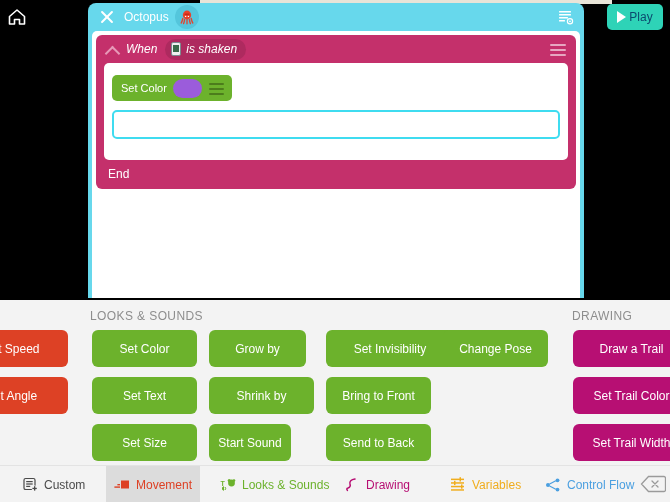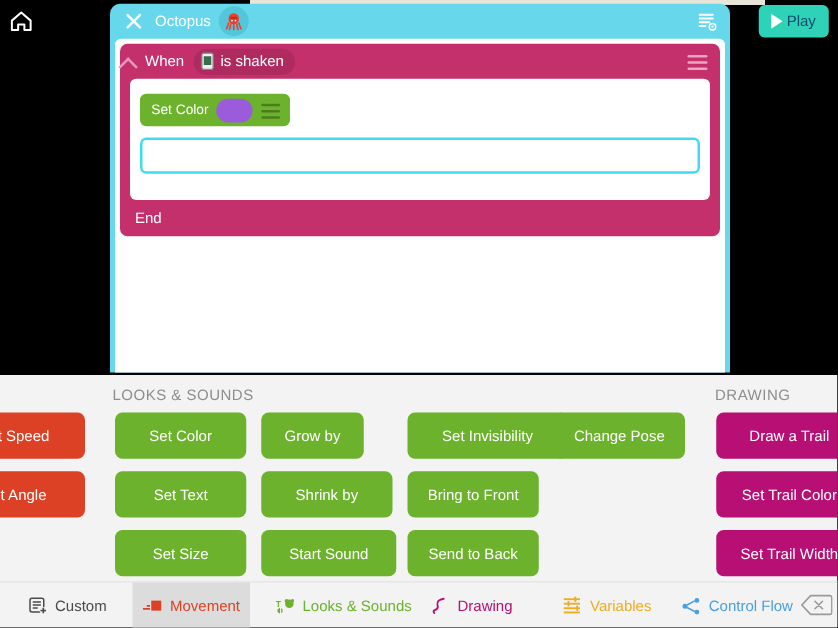--- a/index.html
+++ b/index.html
@@ -66,21 +66,21 @@
     position:absolute; left:4px; top:28px; right:4px; bottom:0;
     background:#fff; border-radius:5px 5px 0 0; overflow:hidden;
   }
 
   
   .rule {
     position:absolute; left:4px; top:4px; right:4px; height:154px;
     background:#c4306b; border-radius:6px;
   }
   .rule-head {
-    height:28px; display:flex; align-items:center; position:relative;
+    height:28px; display:flex; align-items:center; padding-left:10px; position:relative;font-style:italic;
   }
   .caret {
     width:13px; height:13px; position:relative; margin-right:7px;
   }
   .caret::before {
     content:""; position:absolute; left:1px; top:5px; width:9px; height:9px;
     border-left:2px solid #e799b8; border-top:2px solid #e799b8;
     transform:rotate(45deg);
   }
   .when-lbl { color:#fff; font-size:12px; }
@@ -253,23 +253,23 @@
     <div class="cat-head" style="left:90px; top:9px;">LOOKS &amp; SOUNDS</div>
     <div class="cat-head" style="left:572px; top:9px;">DRAWING</div>
 
     <div class="blk movement" style="left:-45px; top:30px; width:113px;">Set Speed</div>
     <div class="blk movement" style="left:-45px; top:77px; width:113px;">Set Angle</div>
 
     <div class="blk looks" style="left:92px; top:30px; width:105px;">Set Color</div>
     <div class="blk looks" style="left:92px; top:77px; width:105px;">Set Text</div>
     <div class="blk looks" style="left:92px; top:124px; width:105px;">Set Size</div>
 
-    <div class="blk looks" style="left:209px; top:30px; width:82px;">Grow by</div>
+    <div class="blk looks" style="left:209px; top:30px; width:97px;">Grow by</div>
     <div class="blk looks" style="left:209px; top:77px; width:105px;">Shrink by</div>
-    <div class="blk looks" style="left:209px; top:124px; width:108px;">Start Sound</div>
+    <div class="blk looks" style="left:209px; top:124px; width:82px;">Start Sound</div>
 
     <div class="blk looks" style="left:326px; top:30px; width:128px;">Set Invisibility</div>
     <div class="blk looks" style="left:326px; top:77px; width:105px;">Bring to Front</div>
     <div class="blk looks" style="left:326px; top:124px; width:105px;">Send to Back</div>
 
     <div class="blk looks" style="left:443px; top:30px; width:105px;">Change Pose</div>
 
     <div class="blk drawing" style="left:573px; top:30px; width:117px;">Draw a Trail</div>
     <div class="blk drawing" style="left:573px; top:77px; width:117px;">Set Trail Color</div>
     <div class="blk drawing" style="left:573px; top:124px; width:117px;">Set Trail Width</div>

